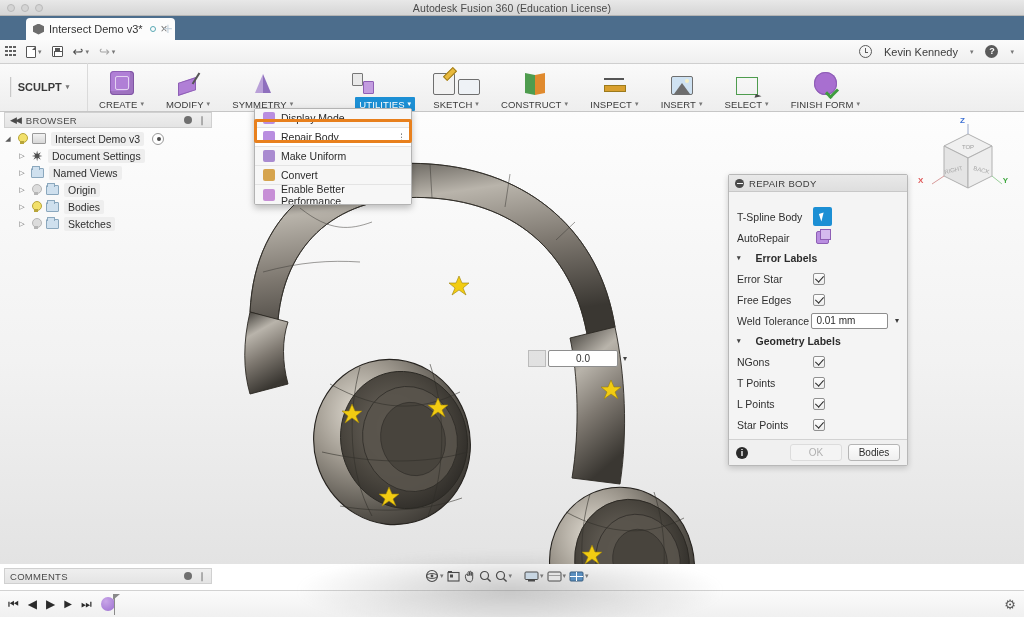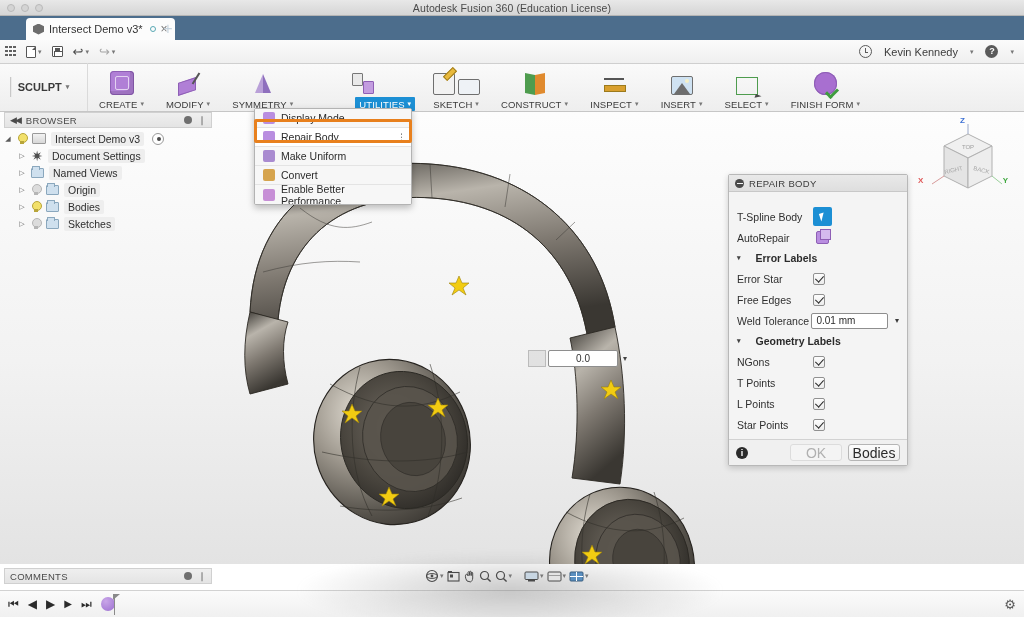--- a/index.html
+++ b/index.html
@@ -351,21 +351,21 @@
     height: 26px; border-top: 1px solid #d2d2d2; margin-top: 4px;
     display: flex; align-items: center; padding: 0 7px; gap: 6px;
     background: #f0f0f0;
   }
   .info-ico {
     width: 12px; height: 12px; border-radius: 50%; background: #2b2b2b; color: #fff;
     font-size: 9px; font-weight: bold; text-align: center; line-height: 12px;
   }
   .dbtn {
     height: 17px; min-width: 52px; border-radius: 3px; border: 1px solid #b5b5b5;
-    background: linear-gradient(#fcfcfc,#efefef); font-size: 14px; color: #2b2b2b;
+    background: linear-gradient(#fcfcfc,#efefef); font-size: 10px; color: #2b2b2b;
     display: flex; align-items: center; justify-content: center;
   }
   .dbtn.disabled { color: #b0b0b0; background: #f4f4f4; border-color: #dcdcdc; }
   .dbtn.ok { margin-left: auto; }
 
   
   .comments-hdr {
     position: absolute; left: 4px; top: 568px; width: 208px; height: 16px;
     background: linear-gradient(#efefef,#e4e4e4); border: 1px solid #d0d0d0;
     display: flex; align-items: center; gap: 6px; padding: 0 5px;

